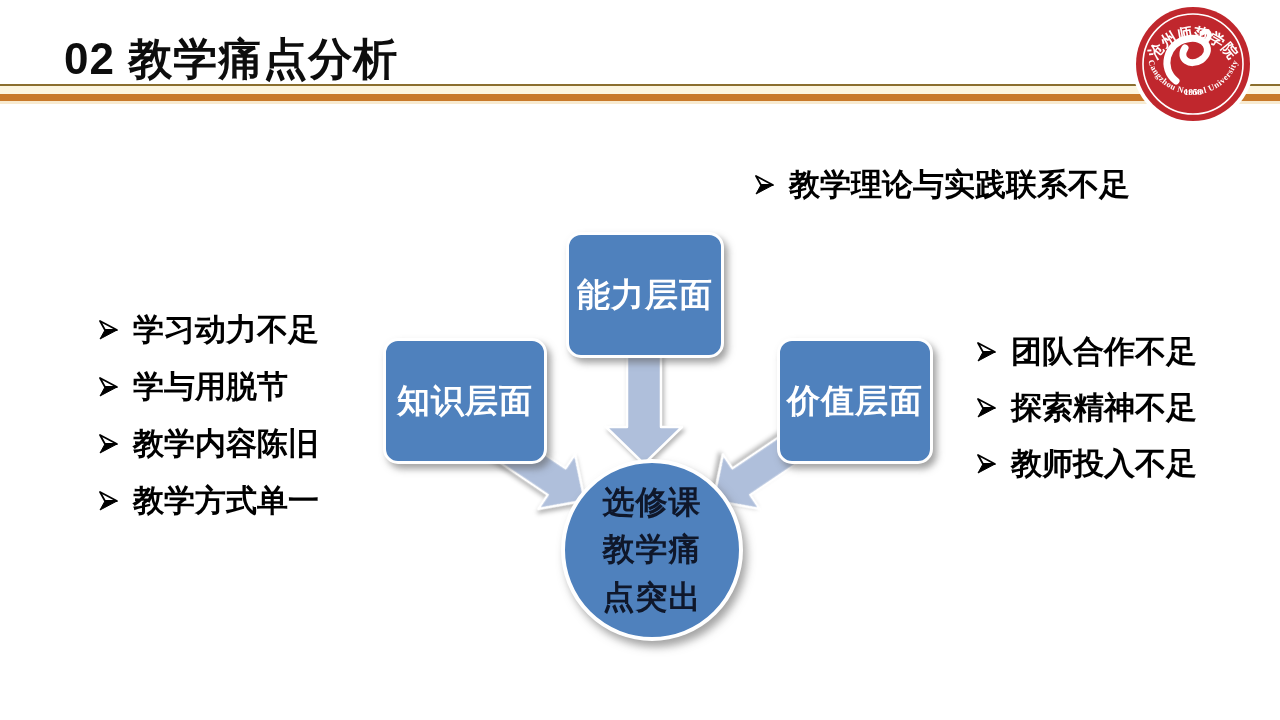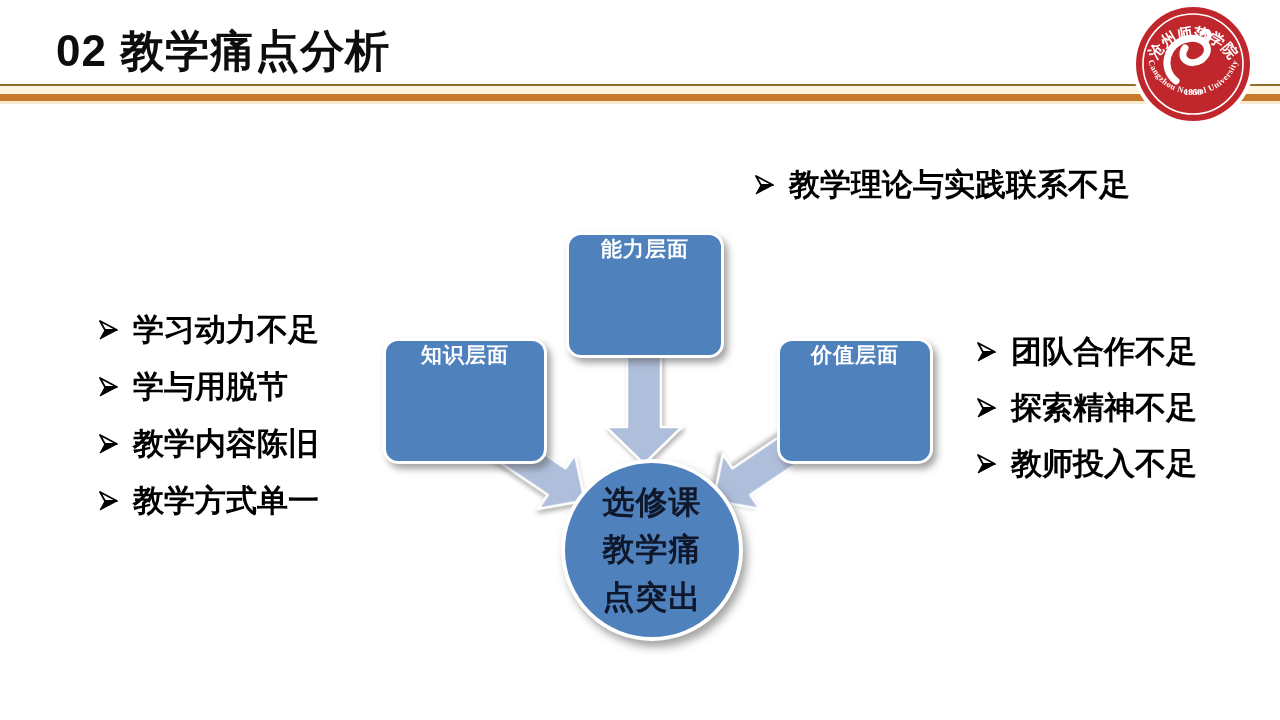--- a/index.html
+++ b/index.html
@@ -2,41 +2,41 @@
 <html style="--box-color: #4f81bd; --arrow-color: #afbfdb; --accent-bar: #c8792a; --accent-thin: #8b6e2e; --logo-red: #c0272d;"><head>
 <meta charset="utf-8">
 <style>
   html,body{margin:0;padding:0;background:#e8e8e8;}
   .slide{
     position:relative;width:1280px;height:720px;background:#ffffff;
     overflow:hidden;font-family:"Liberation Sans","DejaVu Sans",sans-serif;
   }
   
   .title{
-    position:absolute;left:52px;top:18px;margin:4px;
+    position:absolute;left:52px;top:18px;margin:12px;
     font-size:44px;font-weight:800;color:#0d0d0d;letter-spacing:1px;
   }
   .div-thin  {position:absolute;left:0;top:84px;width:1280px;height:2px;background:var(--accent-thin,#8b6e2e);}
   .div-cream {position:absolute;left:0;top:86px;width:1280px;height:8px;background:#fcf5df;}
   .div-orange{position:absolute;left:0;top:94px;width:1280px;height:7px;background:var(--accent-bar,#c8792a);}
   .div-fade  {position:absolute;left:0;top:101px;width:1280px;height:3px;background:#f7ead0;}
   .logo{position:absolute;left:1130px;top:1px;width:126px;height:126px;}
   .logo-red{fill:var(--logo-red,#c0272d);}
   .logo-txt{fill:#ffffff;font-family:"Liberation Serif","DejaVu Serif",serif;}
   
   .arrows{position:absolute;left:0;top:0;width:1280px;height:720px;pointer-events:none;}
   .arrows polygon{
     fill:var(--arrow-color,#afbfdb);stroke:#ffffff;stroke-width:2.5;stroke-linejoin:round;
     filter:drop-shadow(2px 3px 2px rgba(0,0,0,0.28));
   }
   .level-box{
-    position:absolute;display:flex;align-items:flex-start;justify-content:center;
+    position:absolute;display:flex;align-items:center;justify-content:center;
     background:var(--box-color,#4f81bd);border:3px solid #ffffff;border-radius:15px;
     box-shadow:4px 5px 7px rgba(90,90,90,0.55);
-    color:#ffffff;font-size:21px;font-weight:800;letter-spacing:1px;
+    color:#ffffff;font-size:33px;font-weight:800;letter-spacing:1px;
   }
   .box-knowledge{left:383px;top:338px;width:158px;height:120px;}
   .box-ability  {left:566px;top:232px;width:152px;height:120px;}
   .box-value    {left:777px;top:338px;width:150px;height:120px;}
   .center-circle{
     position:absolute;left:561px;top:459px;width:174px;height:174px;border-radius:50%;
     background:var(--box-color,#4f81bd);border:4px solid #ffffff;
     box-shadow:4px 6px 8px rgba(90,90,90,0.55);
     display:flex;flex-direction:column;align-items:center;justify-content:center;
     color:#0f172a;font-size:32px;font-weight:800;line-height:1.17;letter-spacing:1px;text-align:center;gap:10px;

